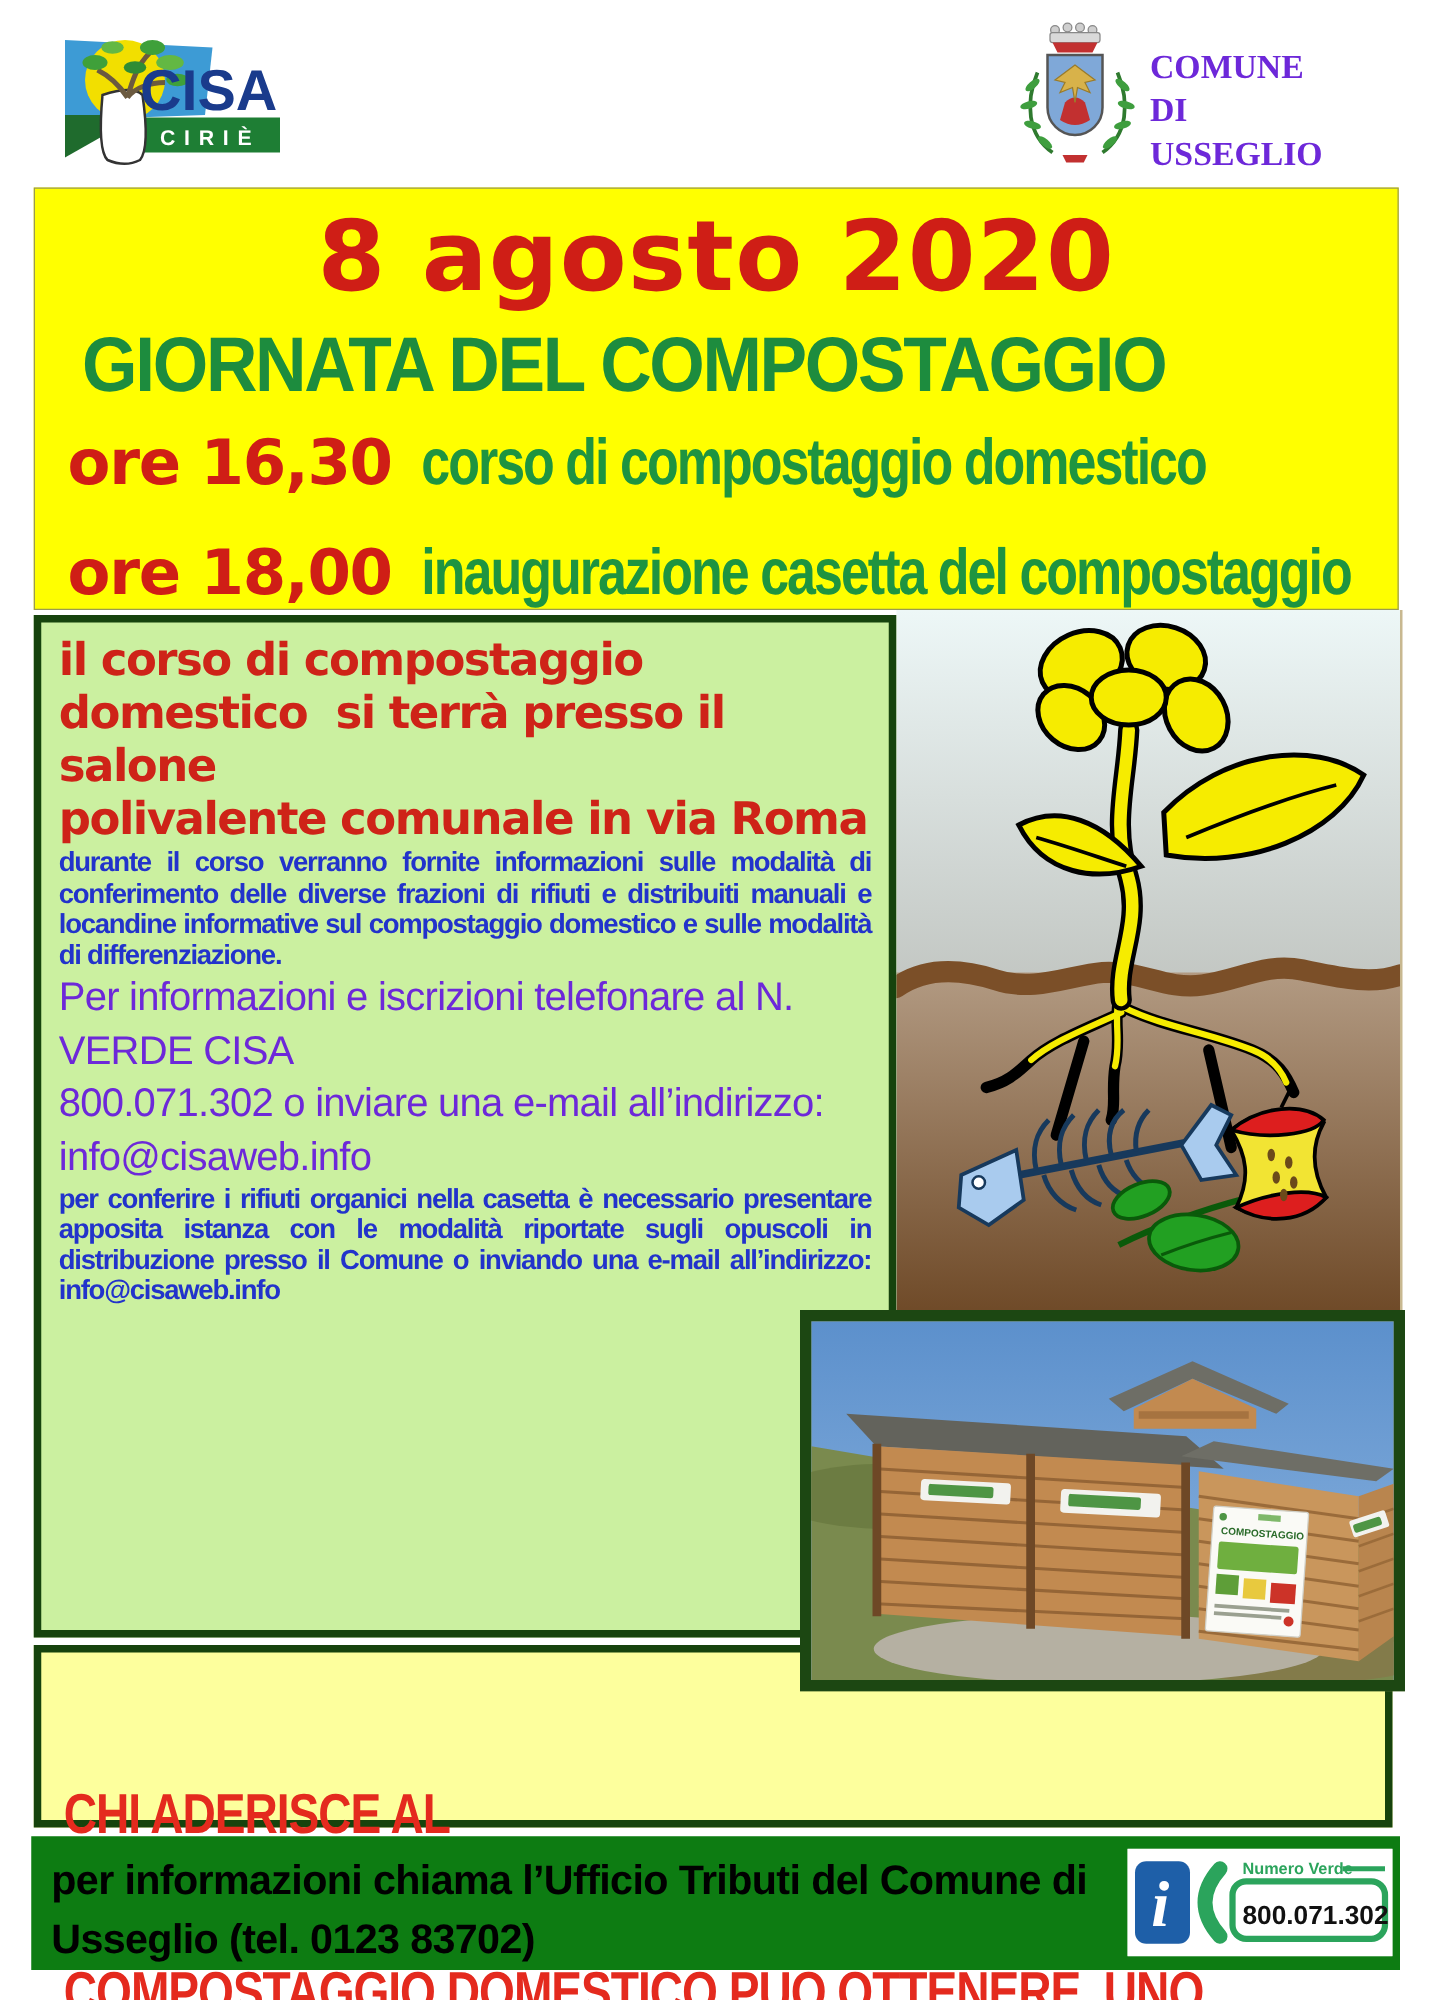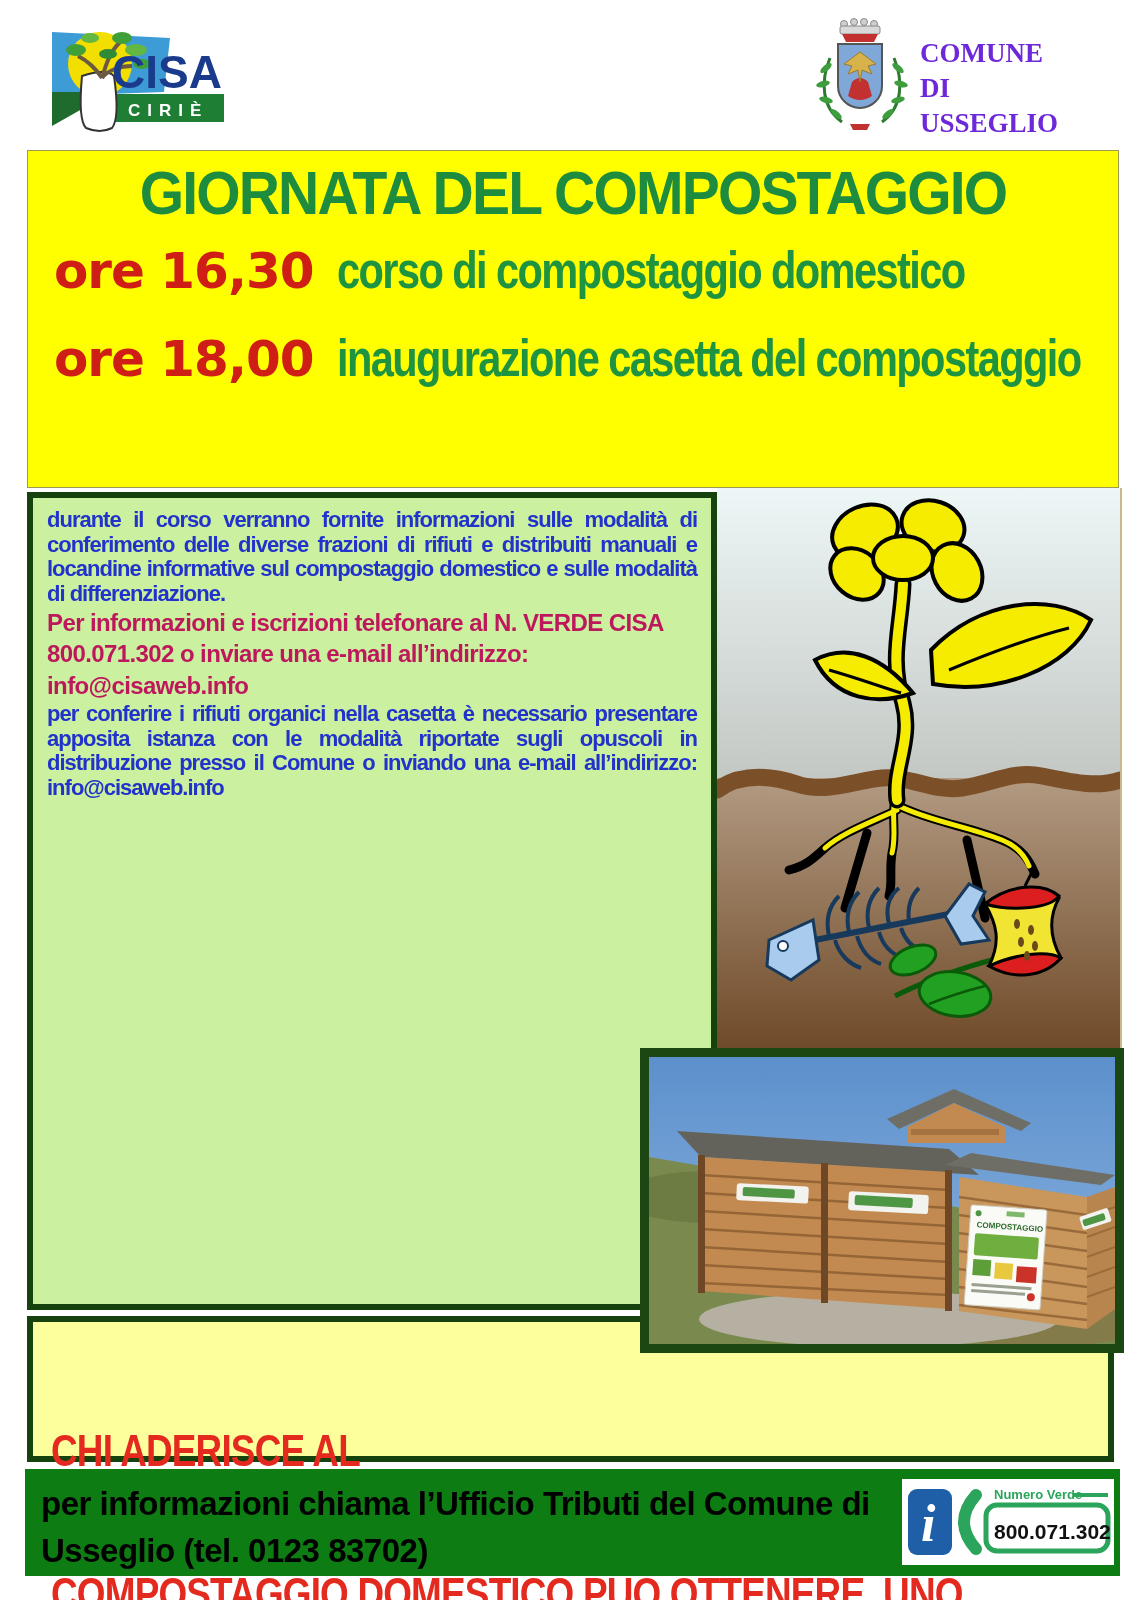--- a/index.html
+++ b/index.html
@@ -14,21 +14,21 @@
     left:27px;top:150px;width:1092px;height:338px;
     background:#FFFF00;border:1px solid #9a9a52;box-sizing:border-box;
     z-index:1;
   }
   #banner-date{
     margin-top:10px;text-align:center;
     color:#CF1E16;font-size:78px;font-weight:bold;letter-spacing:1px;
     font-family:"DejaVu Sans", sans-serif;
   }
   #banner-title{
-    margin-top:6px;text-align:center;color:#1D8C3E;
+    margin-top:6px;color:#1D8C3E;
     font-size:62px;font-weight:bold;letter-spacing:-2px;white-space:nowrap;
   }
   #banner-title span{display:inline-block;transform:scaleX(0.92);transform-origin:center;}
   .event-row{display:flex;align-items:baseline;padding-left:26px;white-space:nowrap;}
   .event-row.first{margin-top:12px;}
   .event-row.second{margin-top:28px;}
   .event-time{
     color:#CF1E16;font-size:50px;font-weight:bold;
     font-family:"DejaVu Sans", sans-serif;letter-spacing:-1px;
   }
@@ -48,21 +48,21 @@
   .p-red{
     color:#CE2318;font-size:36px;font-weight:bold;line-height:1.18;
     letter-spacing:-1.2px;white-space:pre-wrap;
     font-family:"DejaVu Sans", sans-serif;
   }
   .p-blue{
     color:#2233CB;font-size:22px;font-weight:bold;line-height:1.12;
     letter-spacing:-1px;text-align:justify;
   }
   .p-black{
-    color:#be185d;font-size:24px;font-weight:bold;line-height:1.33;
+    color:#6d28d9;font-size:32px;font-weight:normal;line-height:1.33;
     letter-spacing:-0.6px;white-space:pre-wrap;
   }
   .mb14{margin-bottom:14px;} .mb16{margin-bottom:16px;}
   .mb18{margin-bottom:18px;} .mb30{margin-bottom:30px;}
 
   
   #illustration{
     left:717px;top:488px;width:403px;height:562px;z-index:1;
     border-right:2px solid #C8B890;box-sizing:content-box;
   }
@@ -165,32 +165,36 @@
 
 <div class="abs" style="left:920px;top:36px;width:200px;">
   <div style="font-family:'Liberation Serif', serif;font-weight:bold;font-size:27px;line-height:35px;color:#6d28d9;">
     <div>COMUNE</div>
     <div>DI</div>
     <div>USSEGLIO</div>
   </div>
 </div>
 
 <div id="banner" class="abs">
+  <div id="banner-date">8 agosto 2020</div>
   <div id="banner-title"><span>GIORNATA DEL COMPOSTAGGIO</span></div>
   <div class="event-row first">
     <span class="event-time">ore 16,30</span>
     <span class="event-label">corso di compostaggio domestico</span>
   </div>
   <div class="event-row second">
     <span class="event-time">ore 18,00</span>
     <span class="event-label">inaugurazione casetta del compostaggio</span>
   </div>
 </div>
 
 <div id="info-box" class="abs">
+  <p class="p-red mb14">il corso di compostaggio
+domestico  si terrà presso il salone
+polivalente comunale in via Roma</p>
   <p class="p-blue mb16">durante il corso verranno fornite informazioni sulle modalità di conferimento delle diverse frazioni di rifiuti e distribuiti manuali e locandine informative sul compostaggio domestico e sulle modalità di differenziazione.</p>
   <p class="p-black mb18">Per informazioni e iscrizioni telefonare al N. VERDE CISA
 800.071.302 o inviare una e-mail all’indirizzo:
 info@cisaweb.info</p>
   <p class="p-blue">per conferire i rifiuti organici nella casetta è necessario presentare apposita istanza con le modalità riportate sugli opuscoli in distribuzione presso il Comune o inviando una e-mail all’indirizzo: info@cisaweb.info</p>
 </div>
 
 <div id="illustration" class="abs">
   <svg width="403" height="562" viewBox="0 0 403 562">
     <defs>

